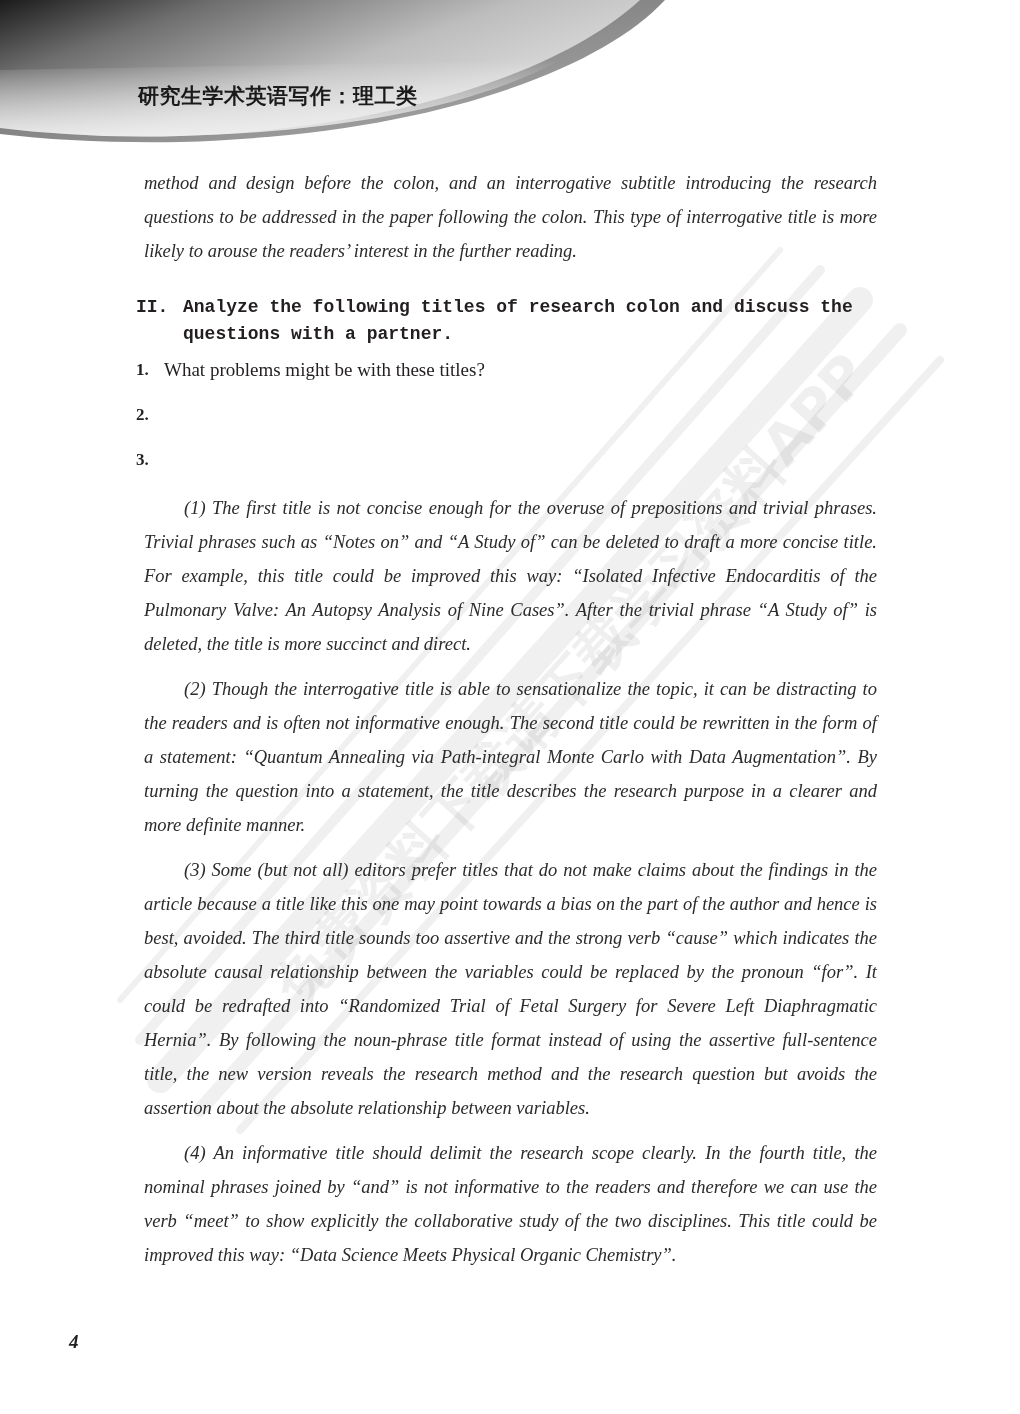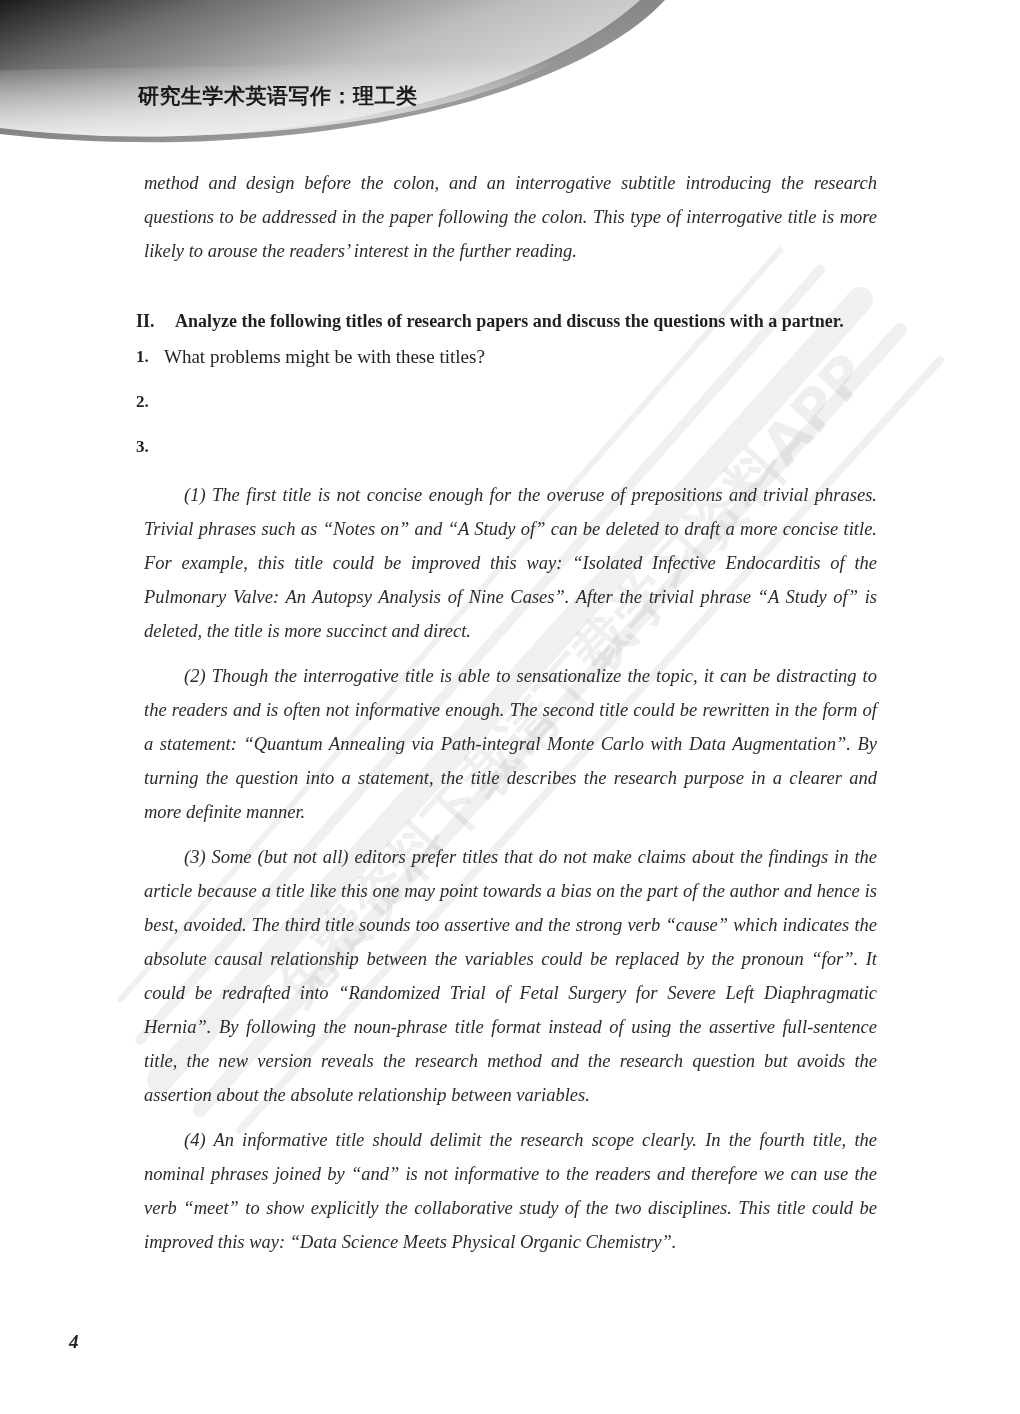--- a/index.html
+++ b/index.html
@@ -24,23 +24,23 @@
   }
   .content {
     position: absolute; left: 136px; top: 158px; width: 749px;
   }
   p.it {
     margin: 8px; font-style: italic; font-size: 18.5px; line-height: 34px;
     text-align: justify; color: #2b2b2b;
   }
   p.indent { text-indent: 40px; margin-top: 11px; }
   .task {
-    margin-top: 40px; display: flex;
-    font-family: Liberation Serif, serif; font-weight: bold;
-    font-size: 18px; line-height: 27px; color: #231f20;
+    margin-top: 26px; display: flex;
+    font-family: Liberation Mono, monospace; font-weight: bold;
+    font-size: 18px; line-height: 27px; color: #231f20; gap: 8px;
   }
   .task .num { width: 39px; flex: none; }
   .q {
     display: flex; font-size: 19px; line-height: 27px; margin-top: 18px;
     color: #231f20;
   }
   .q.first { margin-top: 8px; }
   .q .num { width: 28px; flex: none; font-weight: bold; font-size: 17px; }
   .q + p.indent { margin-top: 18px; }
   .page-number {
@@ -85,21 +85,21 @@
     <path d="M120,1000 L780,250" stroke-width="6"></path>
   </g>
   <text x="0" y="0" transform="translate(300,1010) rotate(-48)" font-family="DejaVu Sans, sans-serif" font-weight="bold" font-size="56" fill="#000" opacity="0.06">免费资料下载请下载学习资料APP</text>
 </svg>
 
 <div class="content">
   <p class="it">method and design before the colon, and an interrogative subtitle introducing the research questions to be addressed in the paper following the colon. This type of interrogative title is more likely to arouse the readers’ interest in the further reading.</p>
 
   <div class="task">
     <span class="num">II.</span>
-    <span>Analyze the following titles of research papers and discuss the questions with a partner.</span>
+    <span>Analyze the following titles of research colon and discuss the questions with a partner.</span>
   </div>
 
   <div class="q first">
     <span class="num">1.</span>
     <span>What problems might be with these titles?</span>
   </div>
   <div class="q">
     <span class="num">2.</span>
   </div>
   <div class="q">

